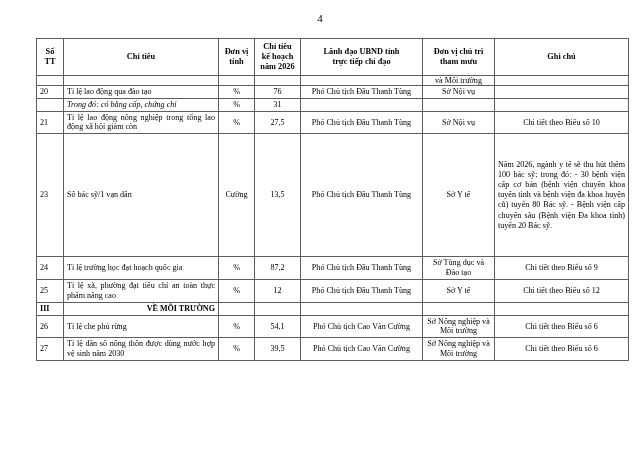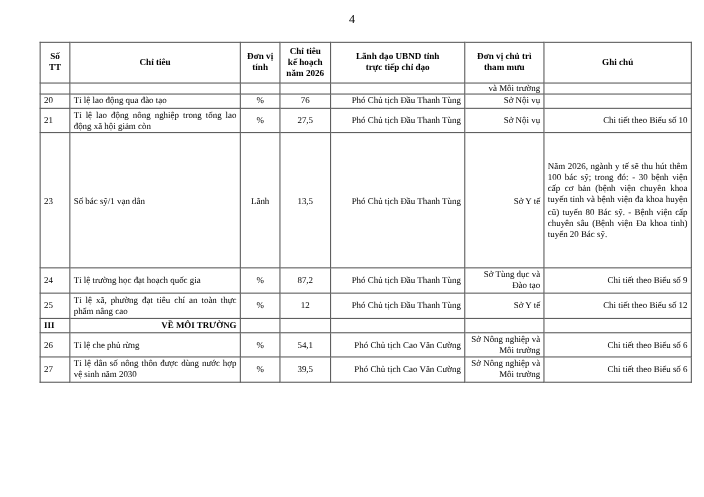--- a/index.html
+++ b/index.html
@@ -80,21 +80,21 @@
     padding-right: 3px;
   }
   td.name.italic {
     font-style: italic;
   }
   td.unit, td.target {
     text-align: center;
     vertical-align: middle;
   }
   td.leader, td.org, td.note {
-    text-align: right;
+    text-align: center;
     vertical-align: middle;
   }
   td.section {
     font-weight: bold;
     text-align: right;
     padding-left: 4px;
   }
   td.stt.section-stt {
     font-weight: bold;
   }
@@ -170,32 +170,41 @@
           <tr>
             <td class="stt">20</td>
             <td class="name">Tỉ lệ lao động qua đào tạo</td>
             <td class="unit">%</td>
             <td class="target">76</td>
             <td class="leader">Phó Chủ tịch Đầu Thanh Tùng</td>
             <td class="org">Sở Nội vụ</td>
             <td class="note"></td>
           </tr>
           <tr>
+            <td class="stt"></td>
+            <td class="name italic">Trong đó: có bằng cấp, chứng chỉ</td>
+            <td class="unit">%</td>
+            <td class="target">31</td>
+            <td class="leader"></td>
+            <td class="org"></td>
+            <td class="note"></td>
+          </tr>
+          <tr>
             <td class="stt">21</td>
             <td class="name">Tỉ lệ lao động nông nghiệp trong tổng lao động xã hội giảm còn</td>
             <td class="unit">%</td>
             <td class="target">27,5</td>
             <td class="leader">Phó Chủ tịch Đầu Thanh Tùng</td>
             <td class="org">Sở Nội vụ</td>
             <td class="note">Chi tiết theo Biểu số 10</td>
           </tr>
           <tr class="tall">
             <td class="stt">23</td>
             <td class="name">Số bác sỹ/1 vạn dân</td>
-            <td class="unit">Lãnh</td>
+            <td class="unit">Cường</td>
             <td class="target">13,5</td>
             <td class="leader">Phó Chủ tịch Đầu Thanh Tùng</td>
             <td class="org">Sở Y tế</td>
             <td class="note-long">Năm 2026, ngành y tế sẽ thu hút thêm 100 bác sỹ; trong đó: - 30 bệnh viện cấp cơ bản (bệnh viện chuyên khoa tuyến tỉnh và bệnh viện đa khoa huyện cũ) tuyển 80 Bác sỹ. - Bệnh viện cấp chuyên sâu (Bệnh viện Đa khoa tỉnh) tuyển 20 Bác sỹ.</td>
           </tr>
           <tr>
             <td class="stt">24</td>
             <td class="name">Tỉ lệ trường học đạt hoạch quốc gia</td>
             <td class="unit">%</td>
             <td class="target">87,2</td>

